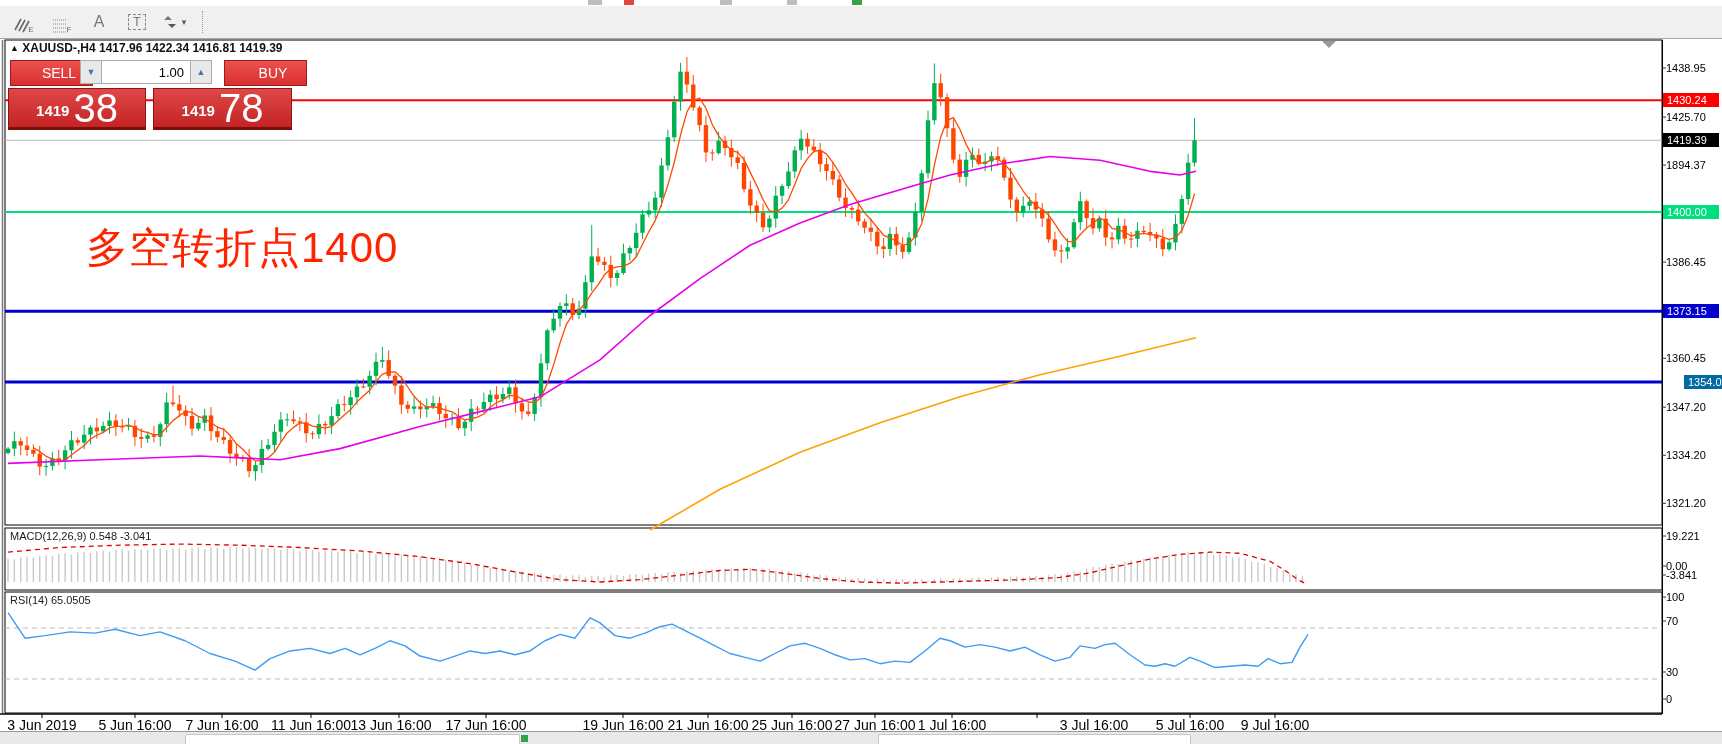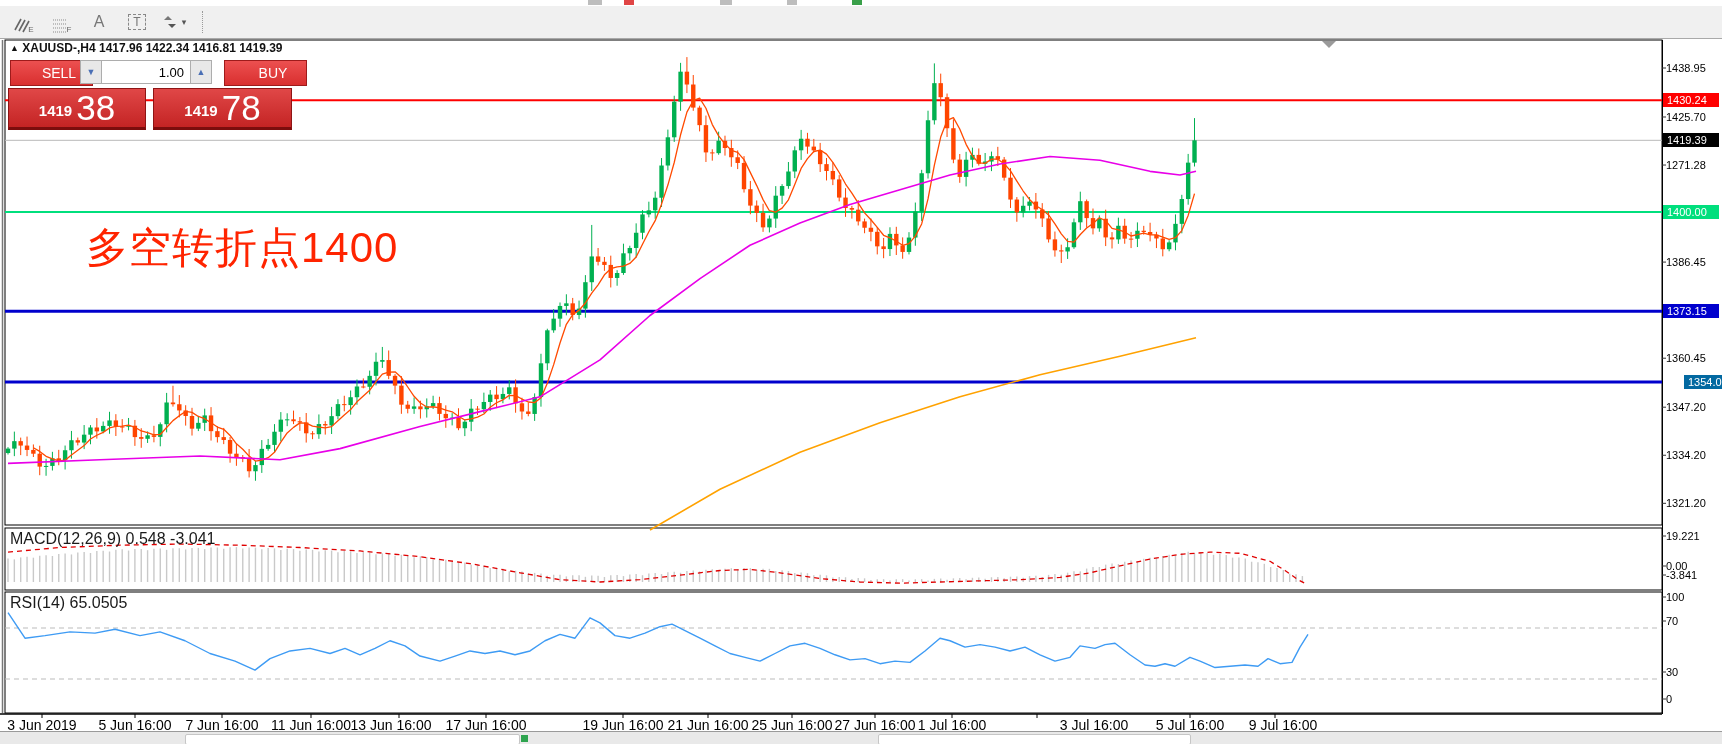--- a/index.html
+++ b/index.html
@@ -25,25 +25,25 @@
   #trade .btn{position:absolute;background:linear-gradient(#ec5050,#d92f2f);color:#fff;border:1px solid #9e1b1b;font-size:14px;display:flex;align-items:center;justify-content:center;cursor:pointer;padding-left:15px;}
   #sell-btn{left:2px;top:0;width:66px;height:24px;}
   #buy-btn{left:216px;top:0;width:66px;height:24px;}
   #vol{position:absolute;left:72px;top:0;height:24px;display:flex;}
   .spin-btn{width:22px;height:24px;background:#e8e8e8;border:1px solid #adadad;color:#4a6fb5;font-size:9px;display:flex;align-items:center;justify-content:center;cursor:pointer;box-sizing:border-box;}
   #vol input{width:88px;height:24px;border:1px solid #adadad;border-left:none;border-right:none;text-align:right;font-size:13px;padding-right:6px;box-sizing:border-box;outline:none;font-family:inherit;}
   .price-box{position:absolute;top:28px;height:42px;background:linear-gradient(#e04747,#c42424);border:1px solid #8e1515;border-bottom:3px solid #7c0d0d;color:#fff;display:flex;align-items:flex-end;justify-content:center;box-sizing:border-box;padding-bottom:1px;cursor:pointer;}
   #sell-box{left:0;width:138px;}
   #buy-box{left:145px;width:139px;}
   .px-small{font-size:15px;font-weight:bold;margin-right:4px;line-height:30px;}
-  .px-big{font-size:35px;line-height:36px;}
+  .px-big{font-size:40px;line-height:36px;}
   
   #cn-note{left:86px;top:220px;font-size:42px;color:#ff2400;letter-spacing:1px;white-space:nowrap;}
   
-  .ind-title{font-size:16px;color:#1a1a1a;white-space:nowrap;}
+  .ind-title{font-size:11px;color:#1a1a1a;white-space:nowrap;}
   #macd-title{left:10px;top:530px;}
   #rsi-title{left:10px;top:594px;}
   
   .ax-label{position:absolute;left:1666px;font-size:11px;color:#000;height:14px;line-height:14px;white-space:nowrap;z-index:3;}
   .ax-badge{padding:0 4px;color:#fff;min-width:48px;}
   .time-label{position:absolute;top:717px;font-size:14px;color:#000;transform:translateX(-50%);white-space:nowrap;z-index:3;}
   
   #bottom-strip{position:absolute;left:0;top:731px;width:1722px;height:13px;background:#e9e9e9;border-top:1px solid #9a9a9a;z-index:4;}
   .b-box{position:absolute;top:2px;height:9px;background:#fff;border:1px solid #c6c6c6;border-radius:2px;}
   .b-dot{position:absolute;top:3px;width:7px;height:7px;background:#2ea44f;}
@@ -755,21 +755,21 @@
 </div>
 
 <div class="overlay" id="cn-note">多空转折点1400</div>
 
 <div class="overlay ind-title" id="macd-title">MACD(12,26,9) 0.548 -3.041</div>
 <div class="overlay ind-title" id="rsi-title">RSI(14) 65.0505</div>
 
 <div id="price-axis">
     <div class="ax-label" style="top: 61px;">1438.95</div>
     <div class="ax-label" style="top: 109.985px;">1425.70</div>
-    <div class="ax-label" style="top: 158.046px;">1271.28</div>
+    <div class="ax-label" style="top: 158.046px;">1894.37</div>
     <div class="ax-label" style="top: 255.092px;">1386.45</div>
     <div class="ax-label" style="top: 351.214px;">1360.45</div>
     <div class="ax-label" style="top: 400.2px;">1347.20</div>
     <div class="ax-label" style="top: 448.261px;">1334.20</div>
     <div class="ax-label" style="top: 496.322px;">1321.20</div>
     <div class="ax-label ax-badge" style="top: 93.2009px; background: rgb(255, 0, 0); left: 1663px;">1430.24</div>
     <div class="ax-label ax-badge" style="top: 204.998px; background: rgb(0, 223, 125); left: 1663px;">1400.00</div>
     <div class="ax-label ax-badge" style="top: 304.263px; background: rgb(0, 0, 205); left: 1663px;">1373.15</div>
     <div class="ax-label ax-badge" style="top: 375.06px; background: #0369a1; left: 1663px; margin-left: 21px;">1354.00</div>
     <div class="ax-label ax-badge" style="top: 133.313px; background: rgb(0, 0, 0); left: 1663px;">1419.39</div>
@@ -788,20 +788,20 @@
     <div class="time-label" style="left: 311px;">11 Jun 16:00</div>
     <div class="time-label" style="left: 391px;">13 Jun 16:00</div>
     <div class="time-label" style="left: 486px;">17 Jun 16:00</div>
     <div class="time-label" style="left: 623px;">19 Jun 16:00</div>
     <div class="time-label" style="left: 708px;">21 Jun 16:00</div>
     <div class="time-label" style="left: 792px;">25 Jun 16:00</div>
     <div class="time-label" style="left: 875px;">27 Jun 16:00</div>
     <div class="time-label" style="left: 952px;">1 Jul 16:00</div>
     <div class="time-label" style="left: 1094px;">3 Jul 16:00</div>
     <div class="time-label" style="left: 1190px;">5 Jul 16:00</div>
-    <div class="time-label" style="left: 1275px; margin-left: 8px;">9 Jul 16:00</div>
+    <div class="time-label" style="left: 1275px;">9 Jul 16:00</div>
   </div>
 
 <div id="bottom-strip">
   <div class="b-box" style="left:185px;width:333px;"></div>
   <div class="b-dot" style="left:521px;"></div>
   <div class="b-box" style="left:878px;width:311px;"></div>
 </div>
 
 </body></html>

